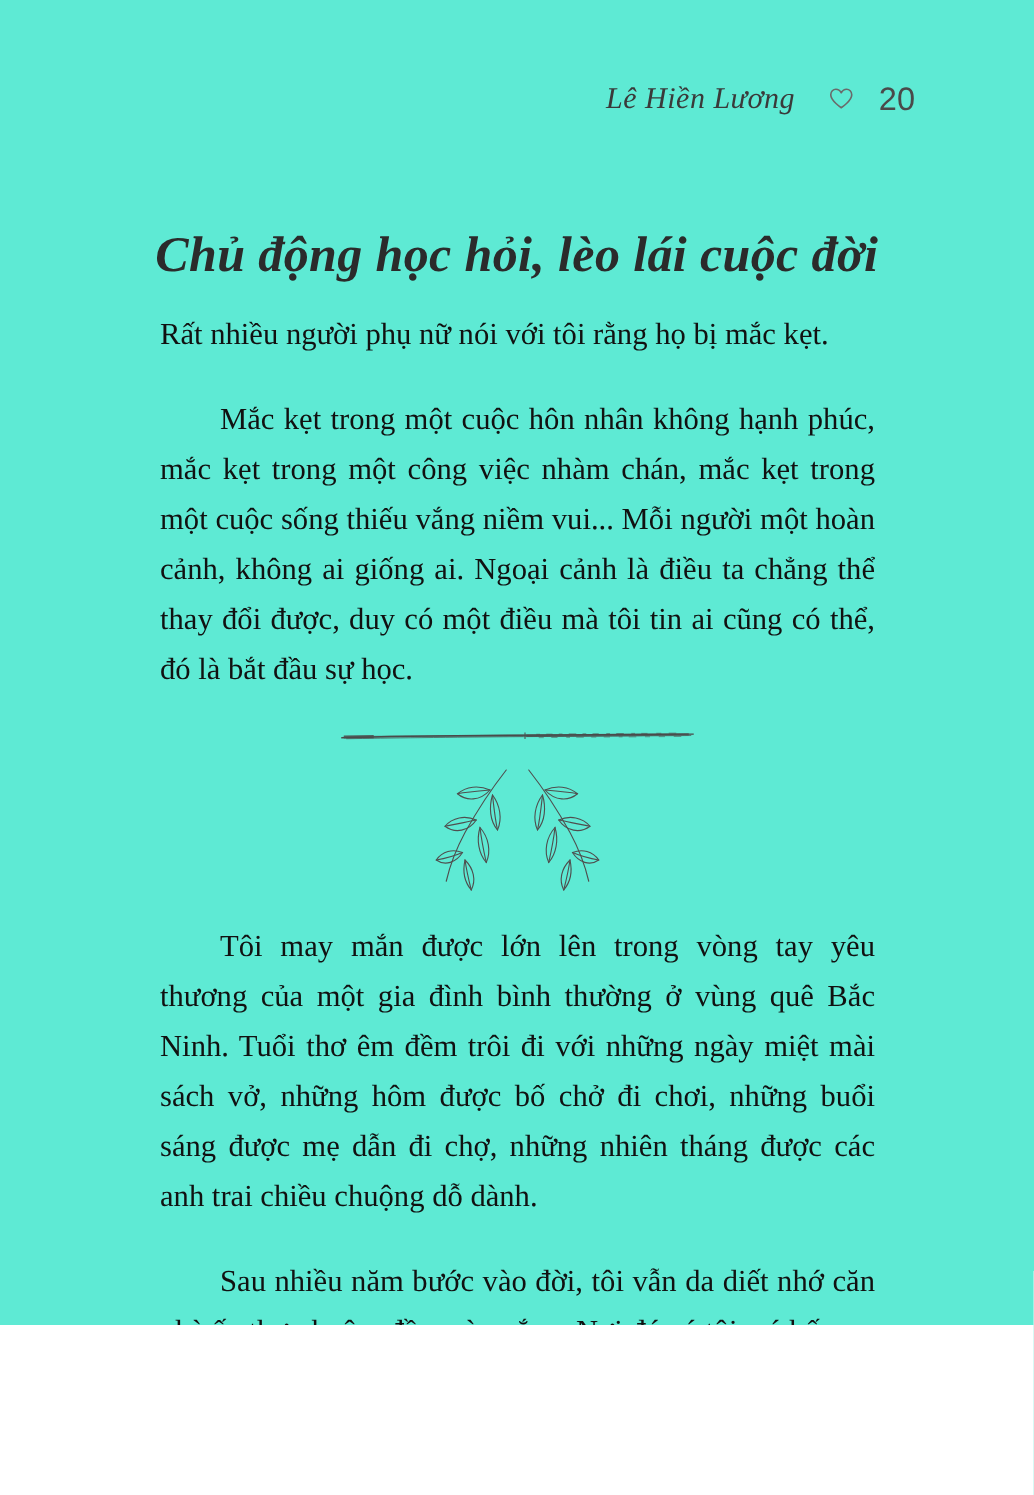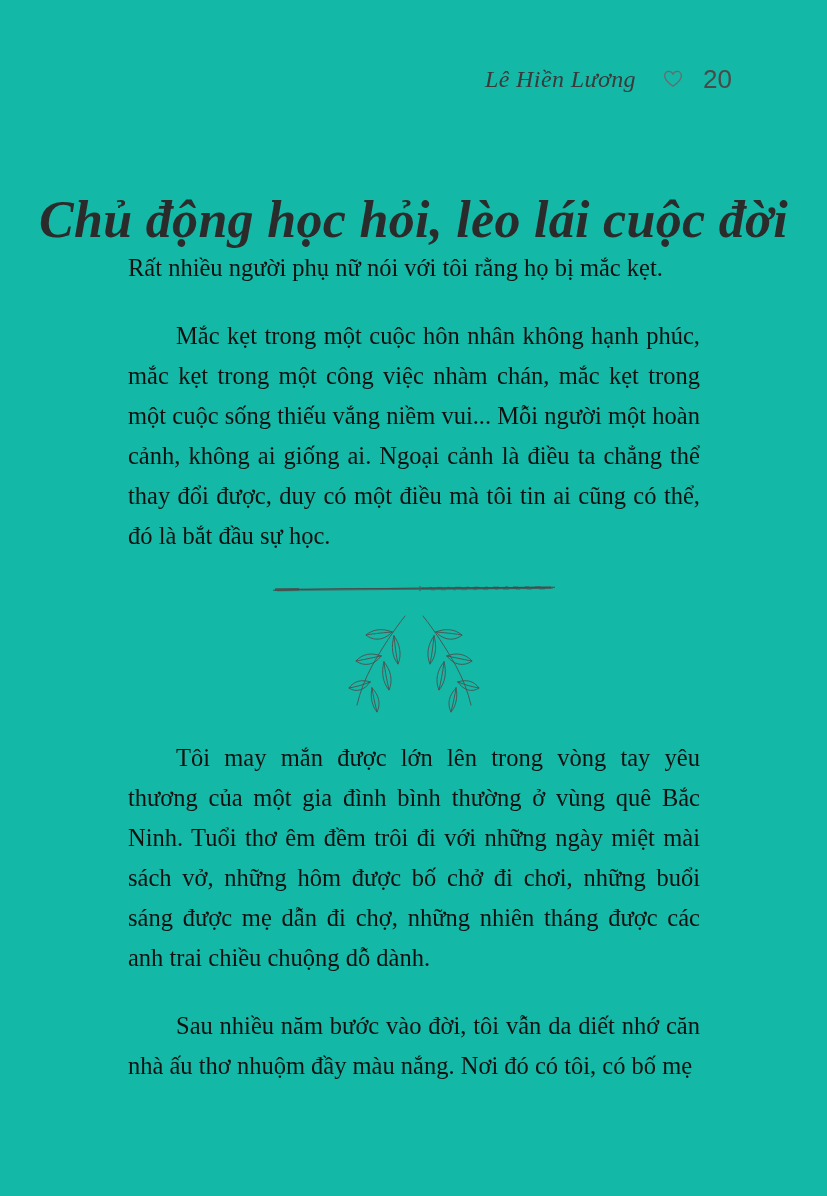--- a/index.html
+++ b/index.html
@@ -3,22 +3,22 @@
 <meta charset="utf-8">
 <style>
   html, body {
     margin: 0;
     padding: 0;
     background: #ffffff;
   }
   .page {
     position: relative;
     width: 827px;
-    height: 1196px;
-    background: #14b8a6;
+    height: 1060px;
+    background: #5eead4;
     overflow: hidden;
     font-family: "Liberation Serif", "DejaVu Serif", serif;
     color: #1a1a1a;
   }
 
   
   .running-head {
     position: absolute;
     top: 66px;
     right: 95px;
@@ -54,21 +54,21 @@
 
   
   .chapter-title {
     position: absolute;
     top: 152px;
     left: 0;
     width: 827px;
     text-align: center;
     font-family: "Liberation Serif", "DejaVu Serif", serif;
     font-style: italic;
-    font-size: 52px;
+    font-size: 40px;
     line-height: 1.25;
     color: #2b2b2b;
     letter-spacing: 0.3px;
   }
 
   
   .content {
     position: absolute;
     top: 248px;
     left: 128px;

